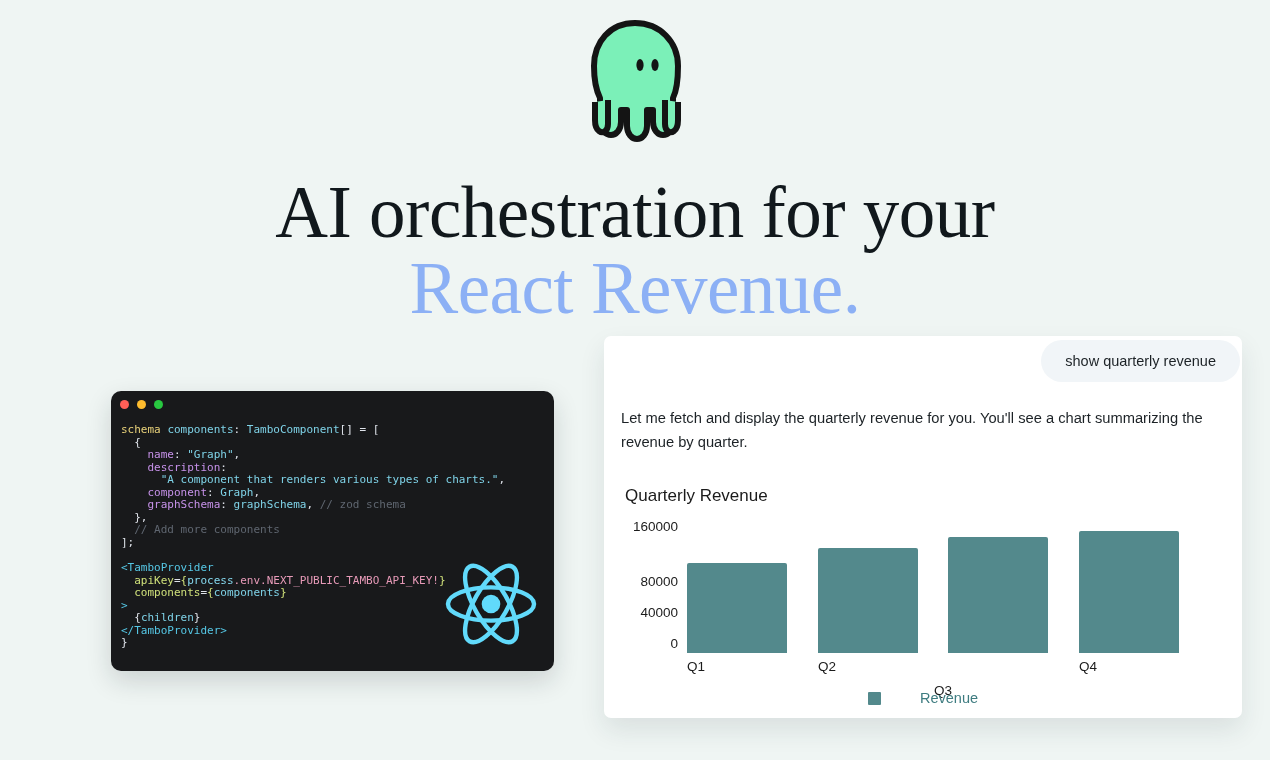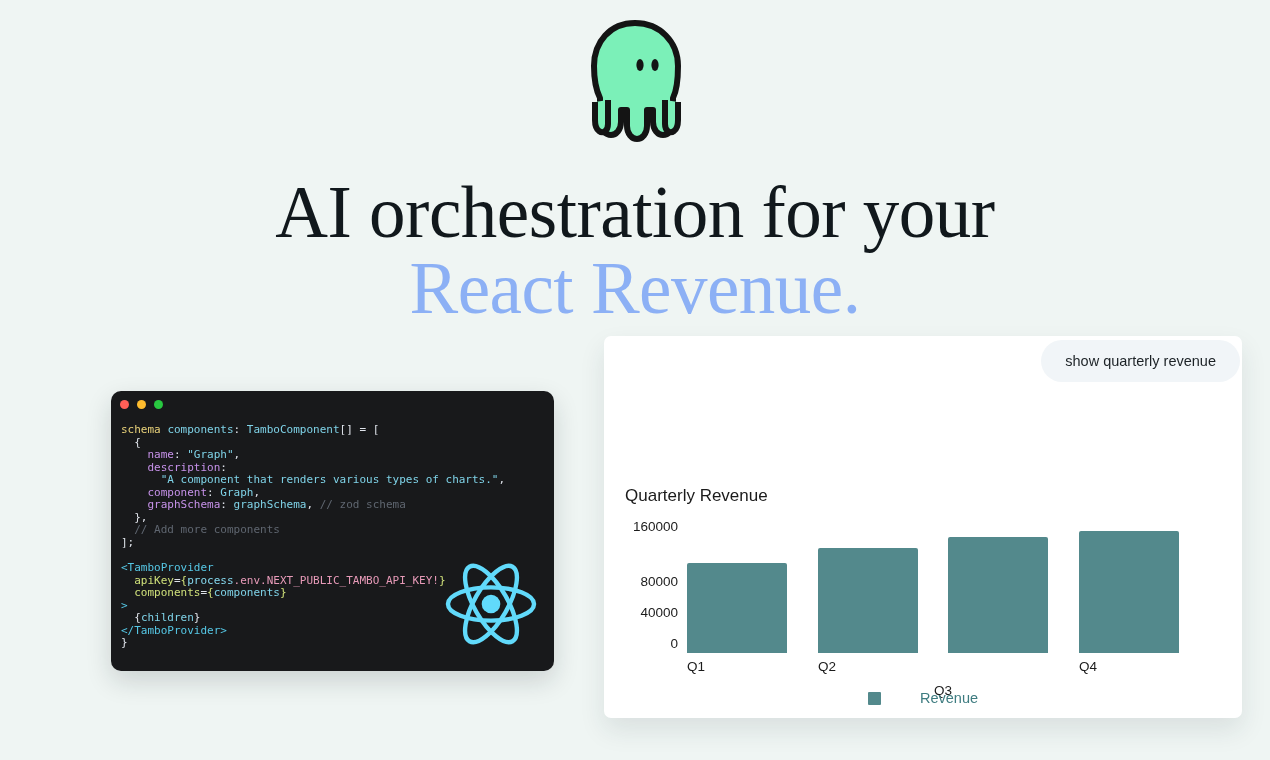--- a/index.html
+++ b/index.html
@@ -189,20 +189,21 @@
 <span class="c-plain">  {</span><span class="c-var">children</span><span class="c-plain">}</span>
 <span class="c-tag">&lt;/TamboProvider&gt;</span>
 <span class="c-plain">}</span></pre>
 
   <div class="chat-card">
 
     <div class="bubble-row">
       <div class="user-bubble">show quarterly revenue</div>
     </div>
 
+    <div class="assistant-text">Let me fetch and display the quarterly revenue for you. You'll see a chart summarizing the revenue by quarter.</div>
 
     <div class="chart-title">Quarterly Revenue</div>
 
     <div class="chart">
 
       <div class="y-axis">
         <span class="y-tick" style="top:4px;">160000</span>
         <span class="y-tick" style="top:59px;">80000</span>
         <span class="y-tick" style="top:90px;">40000</span>
         <span class="y-tick" style="top:121px;">0</span>

